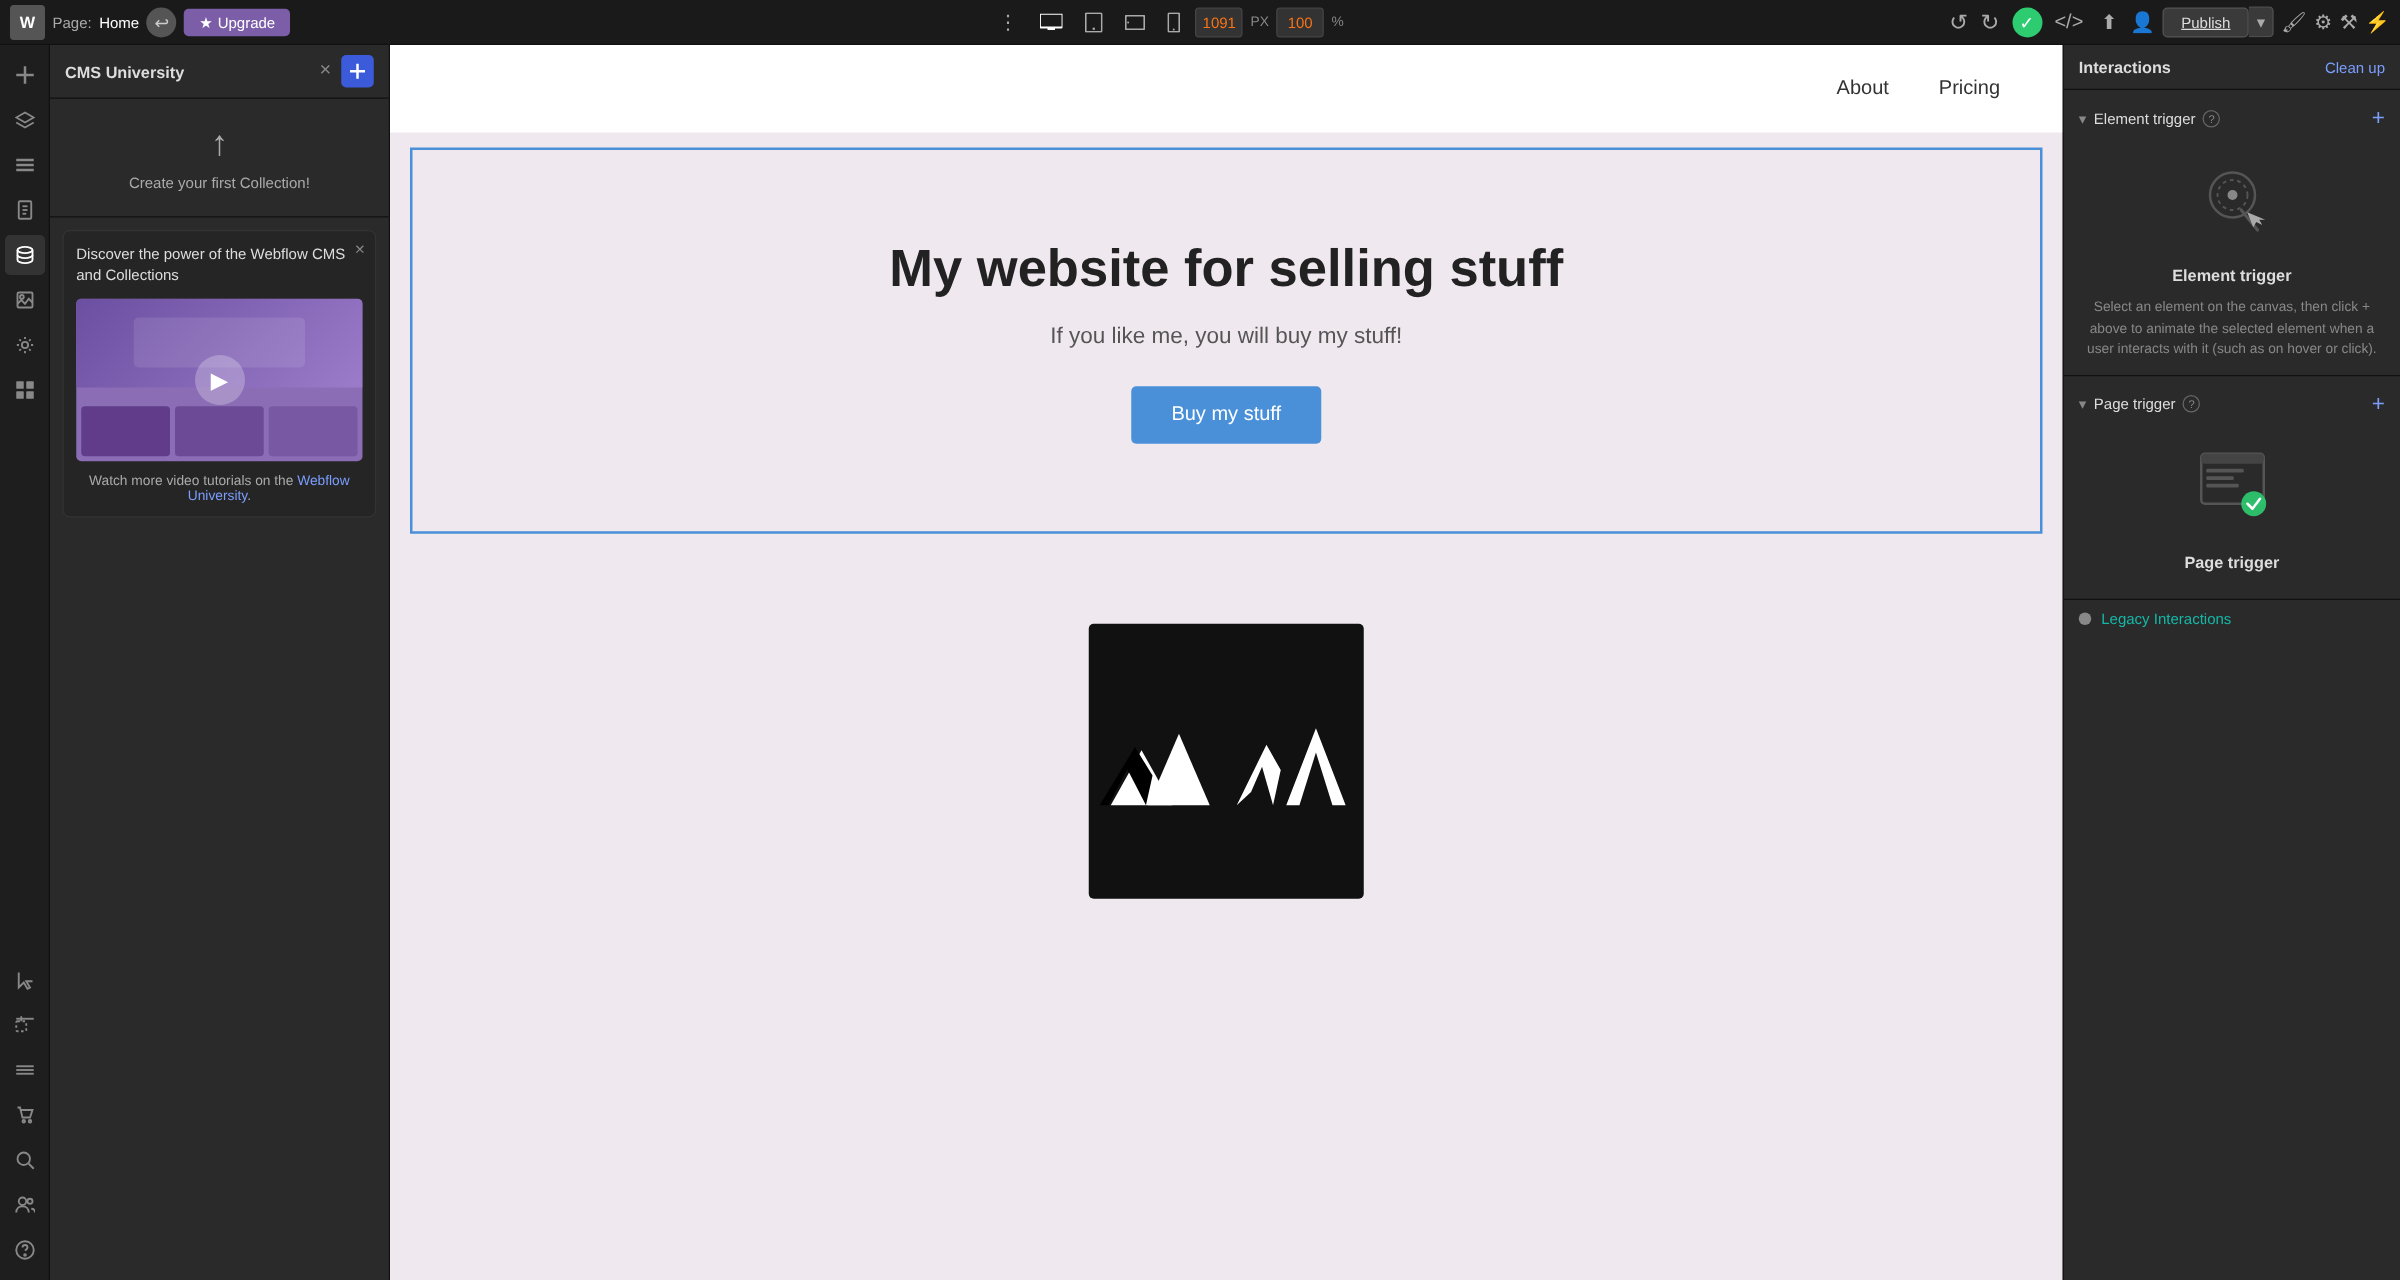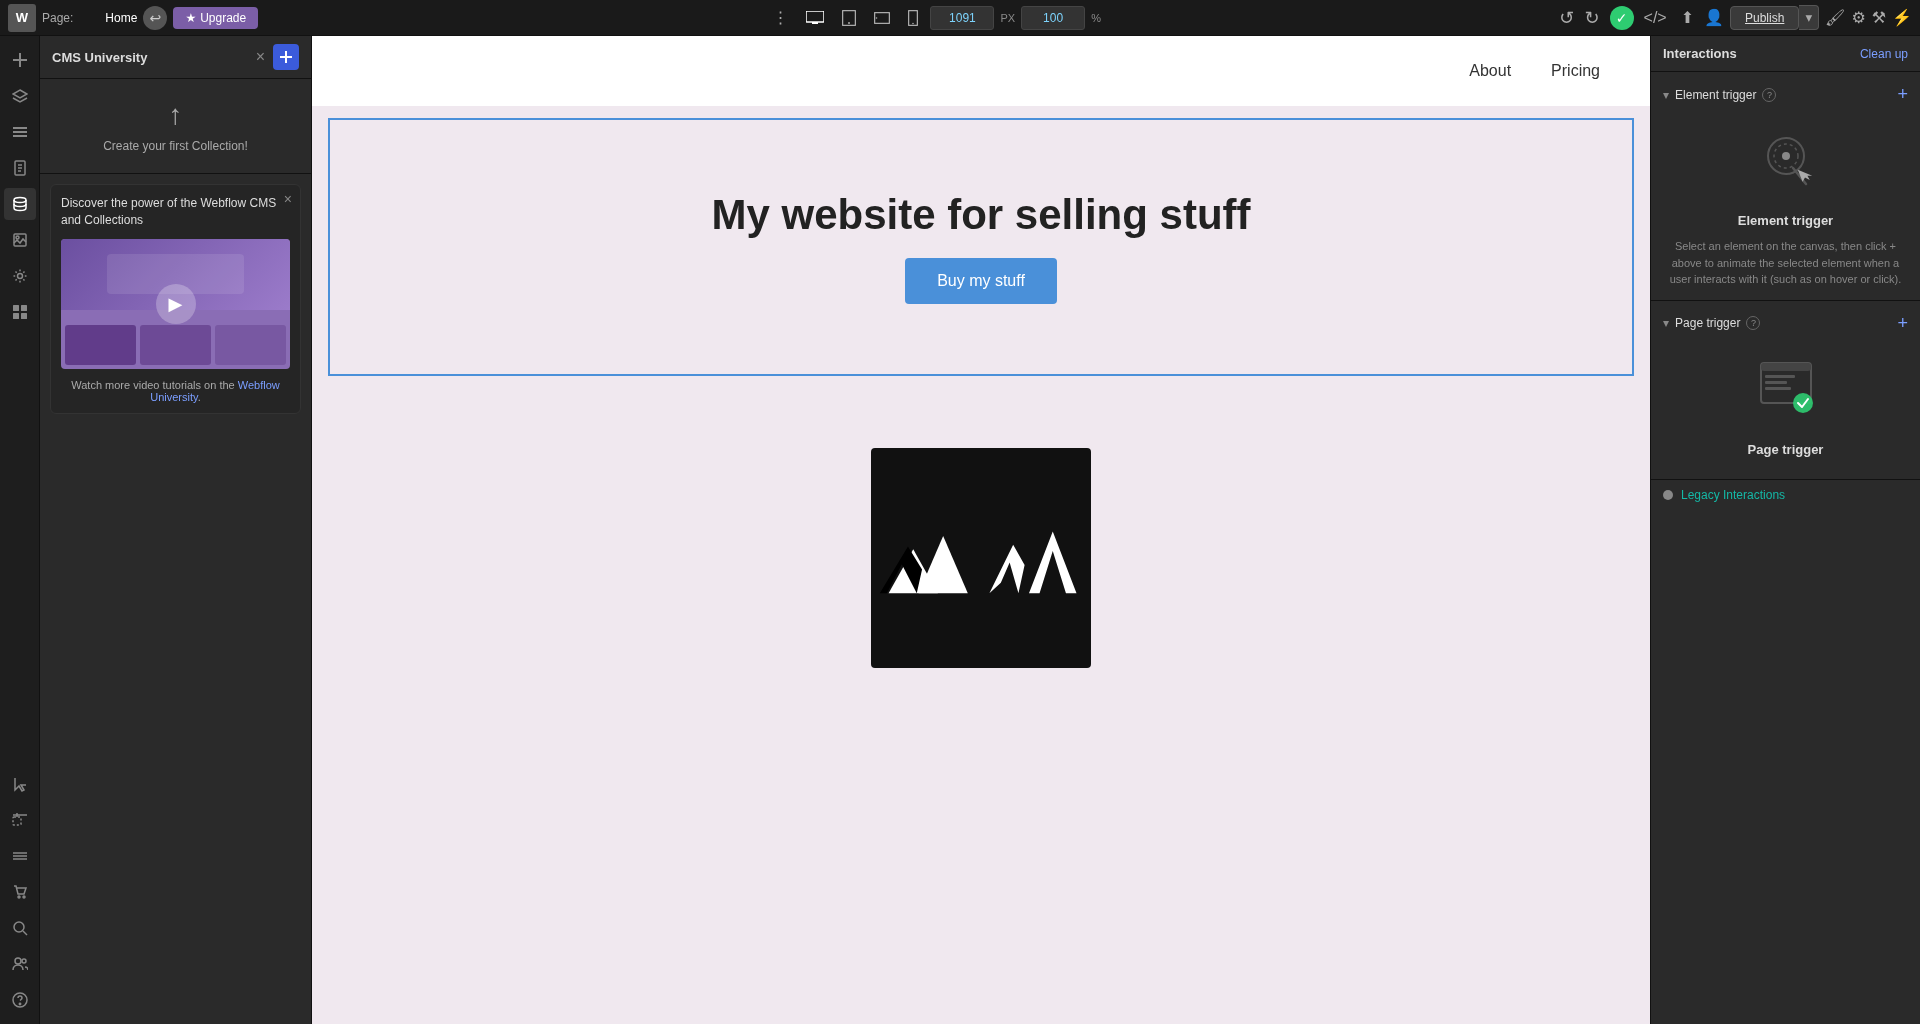--- a/index.html
+++ b/index.html
@@ -26,21 +26,21 @@
       width: 28px; height: 28px;
       background: #555;
       border-radius: 3px;
       display: flex; align-items: center; justify-content: center;
       font-weight: bold; color: white; font-size: 13px;
     }
     .toolbar-page-label {
       color: #aaa; font-size: 12px;
     }
     .toolbar-page-name {
-      color: #fff; font-size: 12px; font-weight: 500; margin-left: 26px;
+      color: #fff; font-size: 12px; font-weight: 500;
     }
     .toolbar-save-btn {
       width: 24px; height: 24px; border-radius: 50%;
       background: #555; border: none; cursor: pointer;
       display: flex; align-items: center; justify-content: center;
       color: #ccc; font-size: 14px;
     }
     .toolbar-upgrade-btn {
       background: #7b5ea7; border: none; color: white;
       padding: 4px 12px; border-radius: 4px; font-size: 12px;
@@ -54,22 +54,22 @@
       gap: 6px;
     }
     .toolbar-icon-btn {
       background: none; border: none; cursor: pointer;
       color: #aaa; font-size: 16px; padding: 4px 6px;
       border-radius: 3px;
       display: flex; align-items: center; justify-content: center;
     }
     .toolbar-icon-btn.active { color: #fff; }
     .toolbar-dim-input {
-      background: #333; border: 1px solid #444; color: #7dd3fc;
-      width: 64px; height: 24px; border-radius: 3px; text-align: center;
+      background: #333; border: 1px solid #444; color: #f97316;
+      width: 38px; height: 24px; border-radius: 3px; text-align: center;
       font-size: 12px; padding: 2px 4px;
     }
     .toolbar-dim-label {
       color: #888; font-size: 11px;
     }
     .toolbar-right {
       display: flex;
       align-items: center;
       gap: 6px;
       padding: 0 8px;
@@ -556,20 +556,21 @@
 
   <div id="canvas-area">
     <div class="canvas-frame">
     <div class="website-canvas">
       <div class="site-nav">
         <a href="#">About</a>
         <a href="#">Pricing</a>
       </div>
       <div class="site-hero">
         <h1>My website for selling stuff</h1>
+        <p>If you like me, you will buy my stuff!</p>
         <button class="site-cta-btn">Buy my stuff</button>
       </div>
       <div class="site-logo-section">
         <div class="site-logo-box">
           <svg width="130" height="110" viewBox="0 0 130 110" fill="white">
 
             <polygon points="20,95 48,45 76,95" fill="white"></polygon>
 
             <polygon points="54,95 82,30 110,95" fill="white"></polygon>
 

